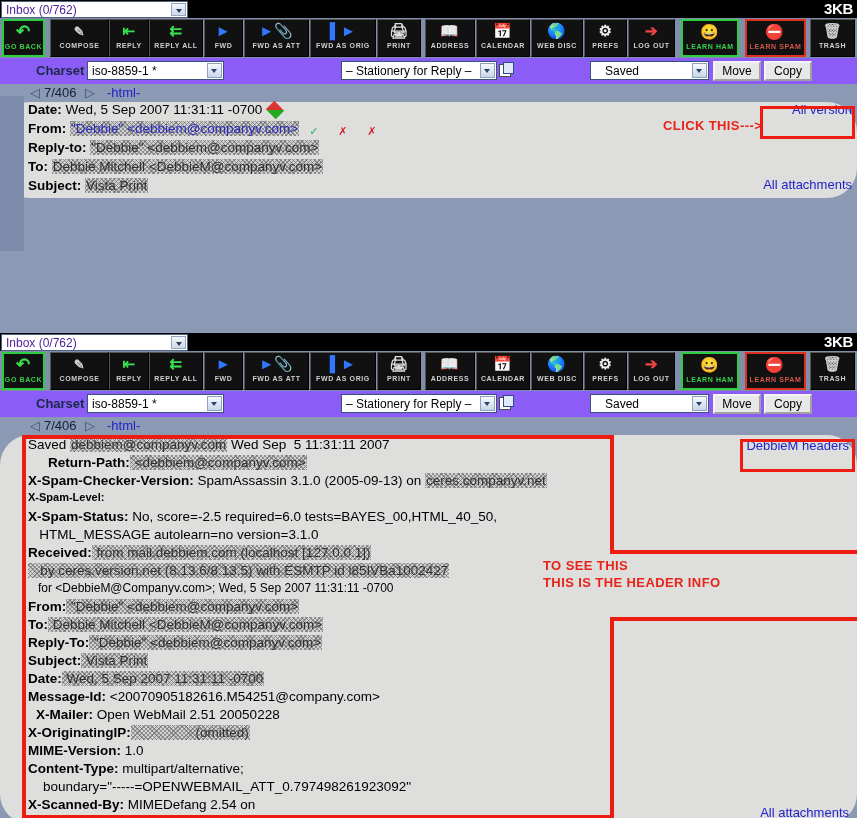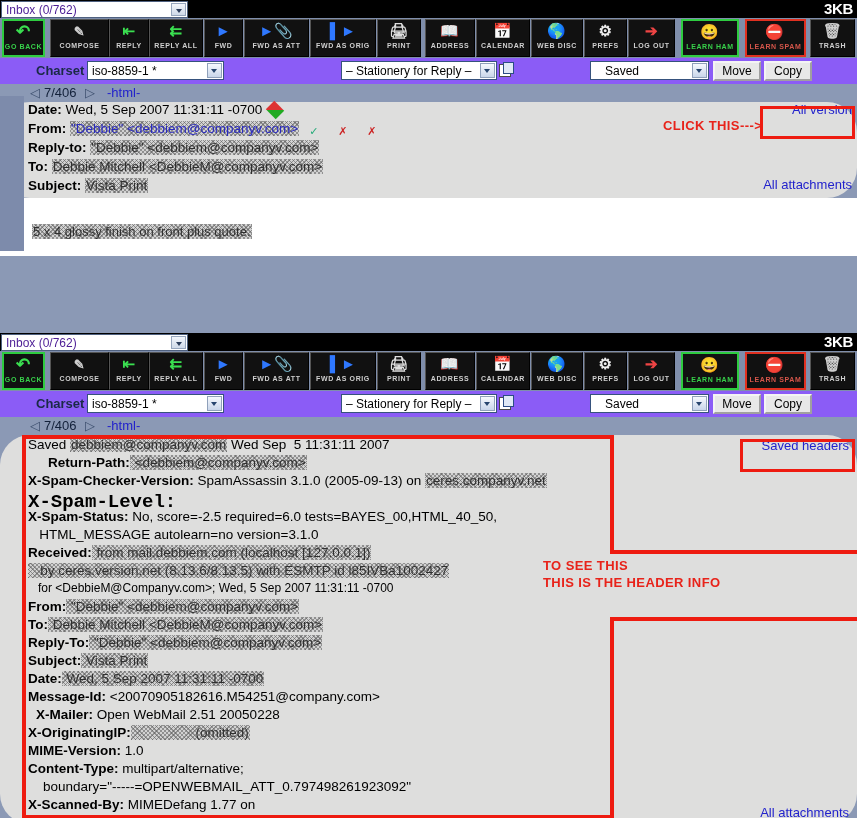--- a/index.html
+++ b/index.html
@@ -209,23 +209,20 @@
         <div class="hdr-line" style="position: absolute; left: 28px; top: 0px;"><b>Date: </b><span>Wed, 5 Sep 2007 11:31:11 -0700</span><span style="display: inline-block; width: 14px; height: 12px; margin-left: 6px; vertical-align: -2px; background: linear-gradient(135deg, rgb(221, 51, 51) 50%, rgb(34, 170, 34) 50%); transform: rotate(45deg);"></span></div>
         <div class="hdr-line" style="position: absolute; left: 28px; top: 19px;"><b>From: </b><span class="rd blue">"Debbie" &lt;debbiem@companyv.com&gt;</span><span style="display: inline-block; width: 15px; height: 14px; margin-left: 10px; vertical-align: -2px; font-size: 11px; color: rgb(34, 170, 119);">✓</span><span style="display: inline-block; width: 15px; height: 14px; margin-left: 14px; vertical-align: -2px; font-size: 11px; color: rgb(204, 34, 34);">✗</span><span style="display: inline-block; width: 15px; height: 14px; margin-left: 14px; vertical-align: -2px; font-size: 11px; color: rgb(204, 34, 34);">✗</span></div>
         <div class="hdr-line" style="position: absolute; left: 28px; top: 38px;"><b>Reply-to: </b><span class="rd">"Debbie" &lt;debbiem@companyv.com&gt;</span></div>
         <div class="hdr-line" style="position: absolute; left: 28px; top: 57px;"><b>To: </b><span class="rd">Debbie Mitchell &lt;DebbieM@companyv.com&gt;</span></div>
         <div class="hdr-line" style="position: absolute; left: 28px; top: 76px;"><b>Subject: </b><span class="rd">Vista Print</span></div>
       </div>
     <a class="red-link" style="right:5px;top:0px;">All version</a>
     <a class="red-link" style="right:5px;top:75px;">All attachments</a>
   </div>
 
-  <div class="body-area" style="height:58px;">
-    <span class="rd" style="position:absolute;left:32px;top:26px;font-size:13px;">5 x 4 glossy finish on front plus quote.</span>
-  </div>
 
   <span class="ann" style="left:634px;top:118px;margin-left:29px;">CLICK THIS---&gt;</span>
   <div class="redbox" style="left:760px;top:106px;width:95px;height:33px;"></div>
 
   <div class="scroll-v" style="left:0;top:96px;width:24px;height:155px;"></div>
 </div>
 
 <div class="panel" id="p2" style="top:333px;">
 
   <div class="topbar">
@@ -327,40 +324,40 @@
       <span class="nav" style="left:44px;">7/406</span>
       <span class="nav" style="left:85px;"><span class="arr">▷</span></span>
       <a class="html" style="left:107px;">-html-</a>
     </div>
 
   <div class="msgbox" style="height:389px;">
     <div id="hdrs2" style="position:absolute;left:28px;top:2px;">
         <div style="position: absolute; left: 0px; top: 0px; white-space: pre; font-size: 13.5px; height: 18px;"><span>Saved </span><span class="rd">debbiem@companyv.com</span><span> Wed Sep  5 11:31:11 2007</span></div>
         <div style="position: absolute; left: 0px; top: 18px; white-space: pre; font-size: 13.5px; height: 18px; margin-left: 20px;"><b>Return-Path:</b><span class="rd"> &lt;debbiem@companyv.com&gt;</span></div>
         <div style="position: absolute; left: 0px; top: 36px; white-space: pre; font-size: 13.5px; height: 18px;"><b>X-Spam-Checker-Version:</b><span> SpamAssassin 3.1.0 (2005-09-13) on </span><span class="rd">ceres.companyv.net</span></div>
-        <div style="position: absolute; left: 0px; top: 54px; white-space: pre; font-size: 19px; height: 18px; font-family: Liberation Mono, monospace;"><b>X-Spam-Level:</b><span></span></div>
+        <div style="position: absolute; left: 0px; top: 54px; white-space: pre; font-size: 11px; height: 18px;"><b>X-Spam-Level:</b><span></span></div>
         <div style="position: absolute; left: 0px; top: 72px; white-space: pre; font-size: 13.5px; height: 18px;"><b>X-Spam-Status:</b><span> No, score=-2.5 required=6.0 tests=BAYES_00,HTML_40_50,</span></div>
         <div style="position: absolute; left: 0px; top: 90px; white-space: pre; font-size: 13.5px; height: 18px;"><span>   HTML_MESSAGE autolearn=no version=3.1.0</span></div>
         <div style="position: absolute; left: 0px; top: 108px; white-space: pre; font-size: 13.5px; height: 18px;"><b>Received:</b><span class="rd"> from mail.debbiem.com (localhost [127.0.0.1])</span></div>
         <div style="position: absolute; left: 0px; top: 126px; white-space: pre; font-size: 13.5px; height: 18px;"><span class="rd">   by ceres.version.net (8.13.6/8.13.5) with ESMTP id l85IVBa1002427</span></div>
         <div style="position: absolute; left: 0px; top: 144px; white-space: pre; font-size: 12px; height: 18px;"><span class="">   for &lt;DebbieM@Companyv.com&gt;; Wed, 5 Sep 2007 11:31:11 -0700</span></div>
         <div style="position: absolute; left: 0px; top: 162px; white-space: pre; font-size: 13.5px; height: 18px;"><b>From:</b><span class="rd"> "Debbie" &lt;debbiem@companyv.com&gt;</span></div>
         <div style="position: absolute; left: 0px; top: 180px; white-space: pre; font-size: 13.5px; height: 18px;"><b>To:</b><span class="rd"> Debbie Mitchell &lt;DebbieM@companyv.com&gt;</span></div>
         <div style="position: absolute; left: 0px; top: 198px; white-space: pre; font-size: 13.5px; height: 18px;"><b>Reply-To:</b><span class="rd"> "Debbie" &lt;debbiem@companyv.com&gt;</span></div>
         <div style="position: absolute; left: 0px; top: 216px; white-space: pre; font-size: 13.5px; height: 18px;"><b>Subject:</b><span class="rd"> Vista Print</span></div>
         <div style="position: absolute; left: 0px; top: 234px; white-space: pre; font-size: 13.5px; height: 18px;"><b>Date:</b><span class="rd"> Wed, 5 Sep 2007 11:31:11 -0700</span></div>
         <div style="position: absolute; left: 0px; top: 252px; white-space: pre; font-size: 13.5px; height: 18px;"><b>Message-Id:</b><span class=""> &lt;20070905182616.M54251@company.com&gt;</span></div>
         <div style="position: absolute; left: 8px; top: 270px; white-space: pre; font-size: 13.5px; height: 18px;"><b>X-Mailer:</b><span> Open WebMail 2.51 20050228</span></div>
         <div style="position: absolute; left: 0px; top: 288px; white-space: pre; font-size: 13.5px; height: 18px;"><b>X-OriginatingIP:</b><span class="rd">                 (omitted)</span></div>
         <div style="position: absolute; left: 0px; top: 306px; white-space: pre; font-size: 13.5px; height: 18px;"><b>MIME-Version:</b><span> 1.0</span></div>
         <div style="position: absolute; left: 0px; top: 324px; white-space: pre; font-size: 13.5px; height: 18px;"><b>Content-Type:</b><span> multipart/alternative;</span></div>
         <div style="position: absolute; left: 0px; top: 342px; white-space: pre; font-size: 13.5px; height: 18px;"><span>    boundary="-----=OPENWEBMAIL_ATT_0.797498261923092"</span></div>
-        <div style="position: absolute; left: 0px; top: 360px; white-space: pre; font-size: 13.5px; height: 18px;"><b>X-Scanned-By:</b><span> MIMEDefang 1.77 on</span></div>
-      </div>
-    <a class="red-link" style="right:8px;top:3px;">Saved headers</a>
+        <div style="position: absolute; left: 0px; top: 360px; white-space: pre; font-size: 13.5px; height: 18px;"><b>X-Scanned-By:</b><span> MIMEDefang 2.54 on</span></div>
+      </div>
+    <a class="red-link" style="right:8px;top:3px;">DebbieM headers</a>
     <a class="red-link" style="right:8px;top:370px;">All attachments</a>
   </div>
 
   <div class="redline" style="left:22px;top:102px;width:592px;height:4px;"></div>
   <div class="redline" style="left:22px;top:102px;width:4px;height:384px;"></div>
   <div class="redline" style="left:610px;top:102px;width:4px;height:119px;"></div>
   <div class="redline" style="left:610px;top:217px;width:247px;height:4px;"></div>
   <div class="redline" style="left:610px;top:284px;width:247px;height:4px;"></div>
   <div class="redline" style="left:610px;top:284px;width:4px;height:202px;"></div>
   <div class="redline" style="left:22px;top:482px;width:592px;height:4px;"></div>

